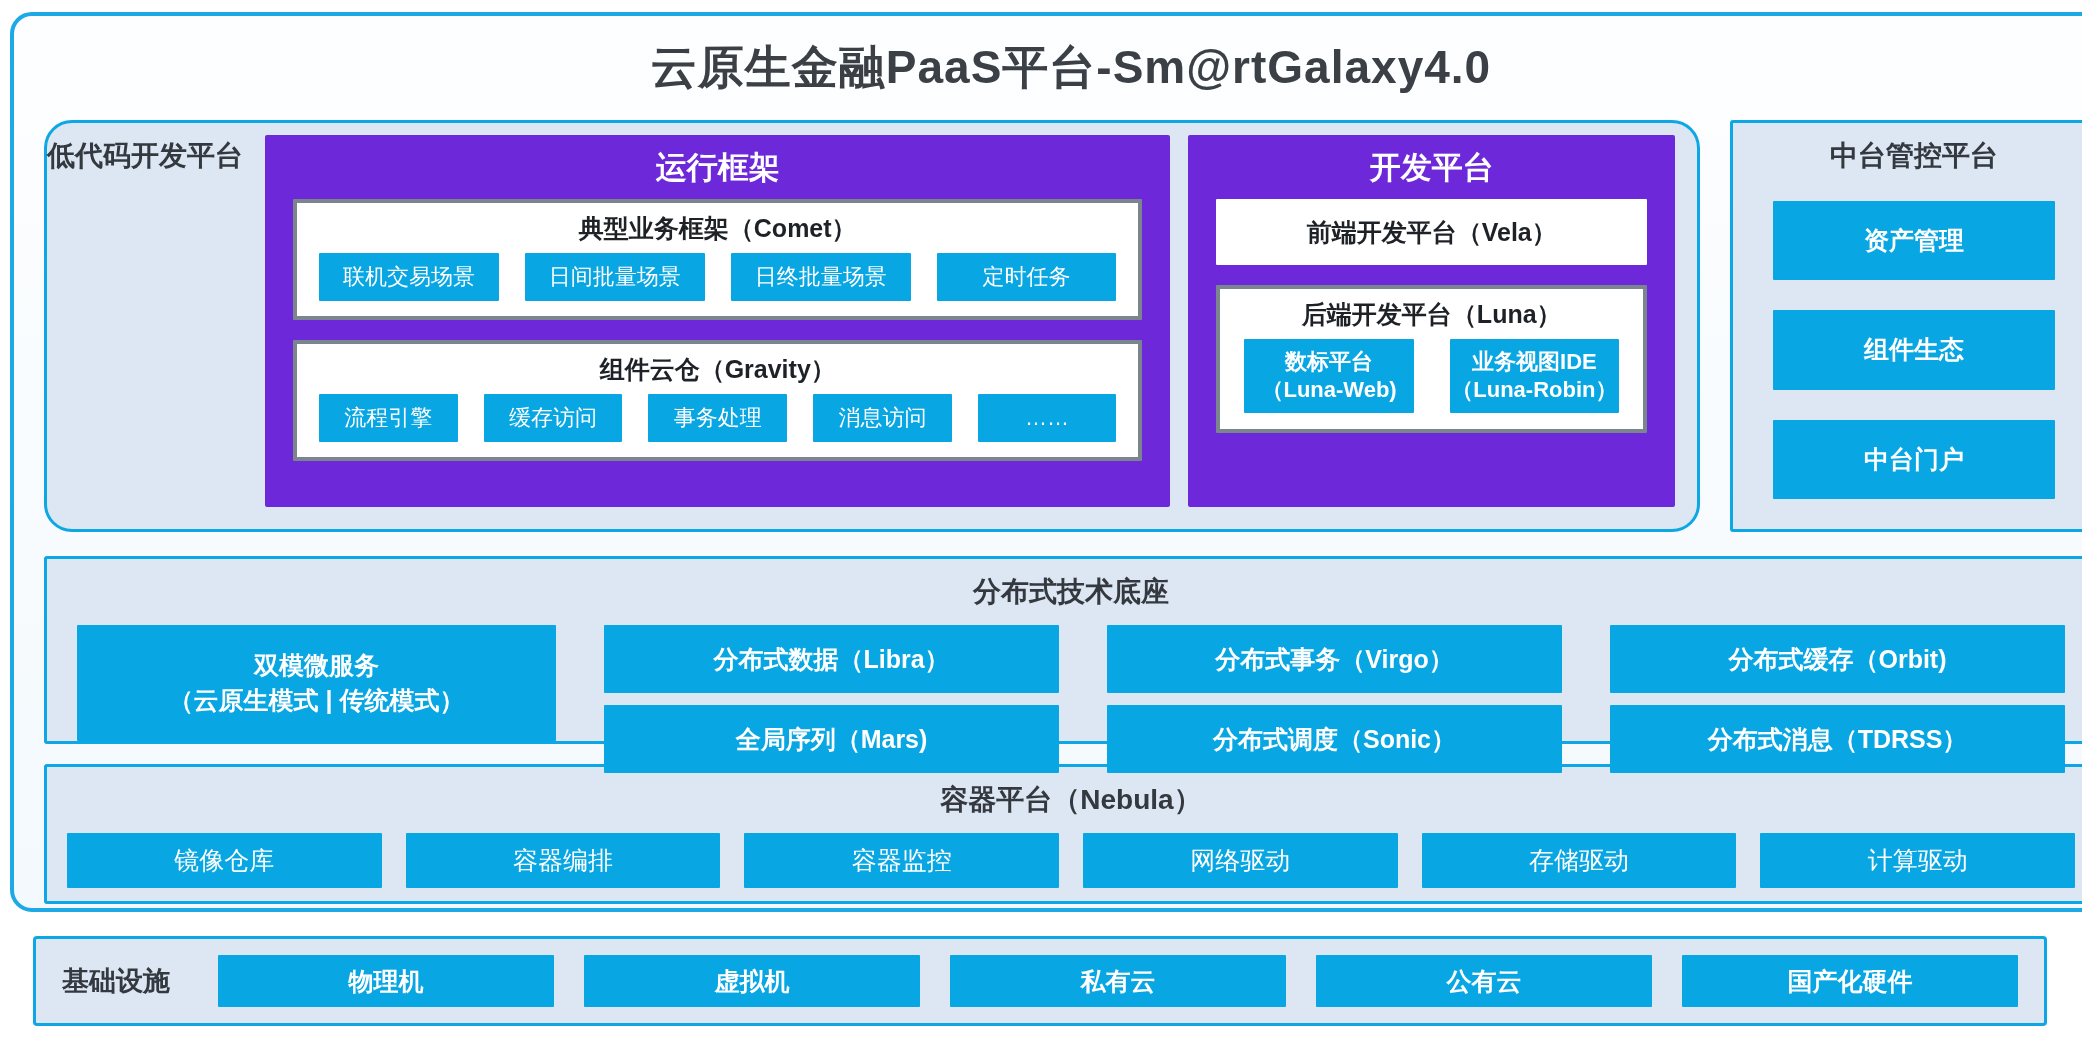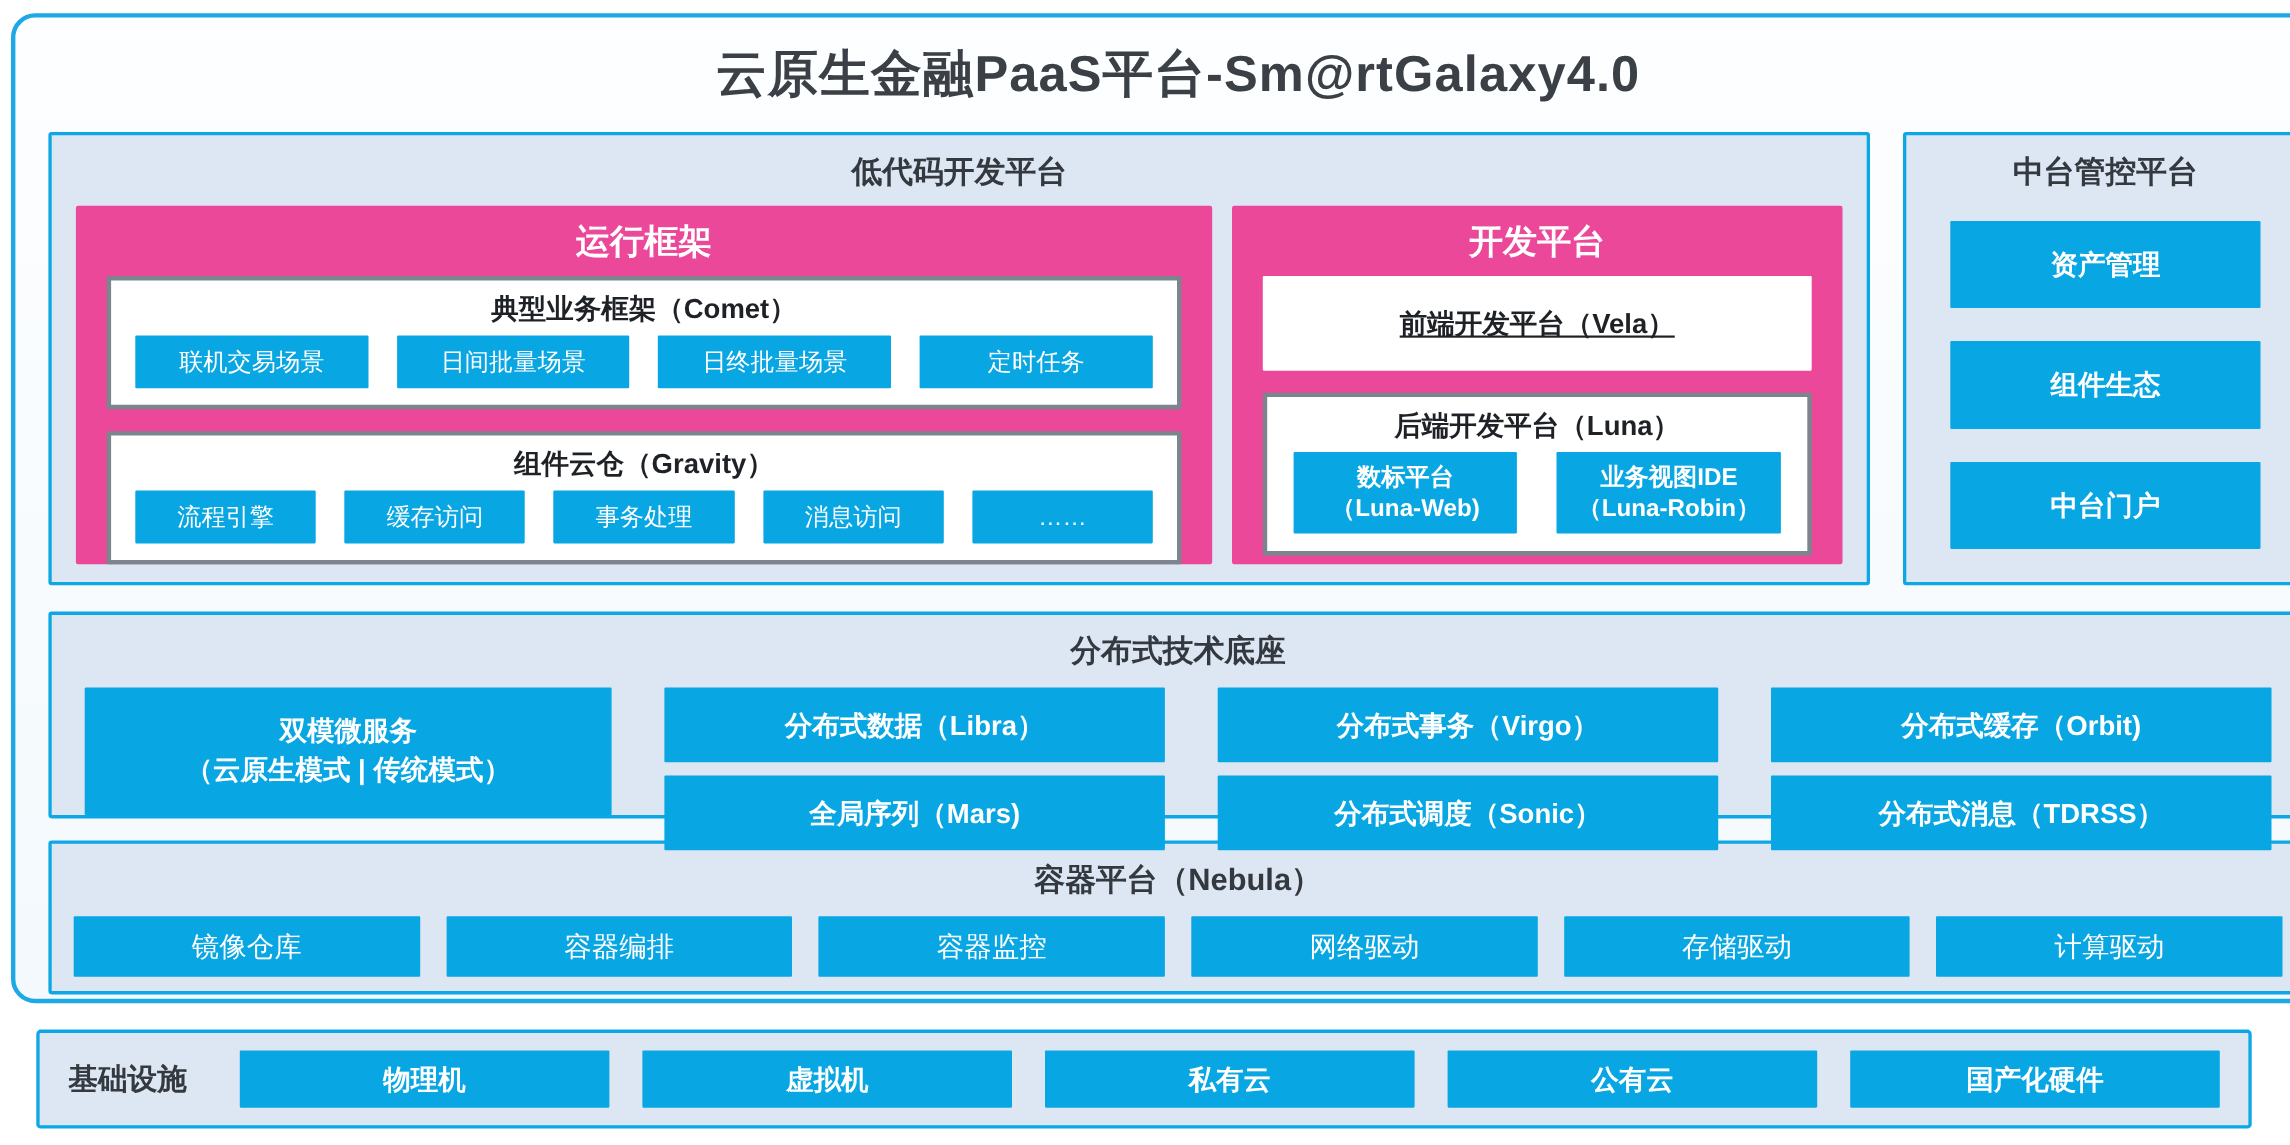--- a/index.html
+++ b/index.html
@@ -23,45 +23,45 @@
   .panel{
     background:#DCE7F3;border:3px solid #0CA7E4;border-radius:3px;
     box-sizing:border-box;
   }
   .panel-title{
     text-align:center;font-size:28px;font-weight:bold;color:#34393F;
     padding-top:14px;
   }
   
   .row1{display:flex;gap:30px;height:412px;}
-  .panel.lowcode{flex:1;display:flex;flex-direction:column;}
+  .panel.lowcode{flex:1;display:flex;flex-direction:row;border-radius:28px;}
   .lowcode-body{flex:1;display:flex;gap:18px;padding:12px 22px 22px;}
-  .bluepanel{background:#ec4899;border-radius:2px;display:flex;flex-direction:column;}
+  .bluepanel{background:#6d28d9;border-radius:2px;display:flex;flex-direction:column;}
   .bluepanel.runtime{flex:990;}
   .bluepanel.dev{flex:532;}
   .bluepanel-title{
     text-align:center;color:#ffffff;font-size:31px;font-weight:bold;
     padding:12px 0 10px;
   }
   .whitebox{background:#ffffff;margin:0 28px;border-radius:1px;}
   .whitebox.bordered{border:4px solid #7B858D;}
   .whitebox-title{
     text-align:center;font-size:25px;font-weight:600;color:#1E2226;
     padding:9px 0 8px;
   }
   .chiprow{display:flex;gap:26px;padding:0 22px 15px;}
   .chip{
     background:#08A6E3;color:#ffffff;border-radius:1px;
     display:flex;flex-direction:column;align-items:center;justify-content:center;
     text-align:center;
   }
   .chiprow .chip{flex:1;height:48px;font-size:22px;font-weight:400;}
   .whitebox.stack-gap{margin-top:20px;}
-  .vela{height:86px;display:flex;align-items:center;justify-content:center;
-    font-size:25px;font-weight:600;color:#1E2226;text-decoration:underline;}
+  .vela{height:66px;display:flex;align-items:center;justify-content:center;
+    font-size:25px;font-weight:600;color:#1E2226;}
   .luna-chips{display:flex;gap:36px;padding:0 24px 16px;}
   .luna-chips .chip{flex:1;height:74px;font-size:22px;font-weight:600;line-height:28px;}
   
   .panel.middleware{width:368px;display:flex;flex-direction:column;}
   .mid-boxes{flex:1;display:flex;flex-direction:column;gap:30px;padding:26px 40px 30px;}
   .mid-box{
     background:#08A6E3;color:#fff;font-size:25px;font-weight:600;
     flex:1;display:flex;align-items:center;justify-content:center;border-radius:1px;
   }
   

